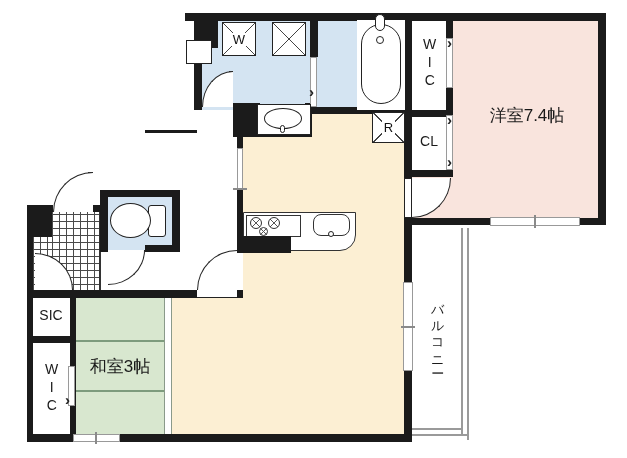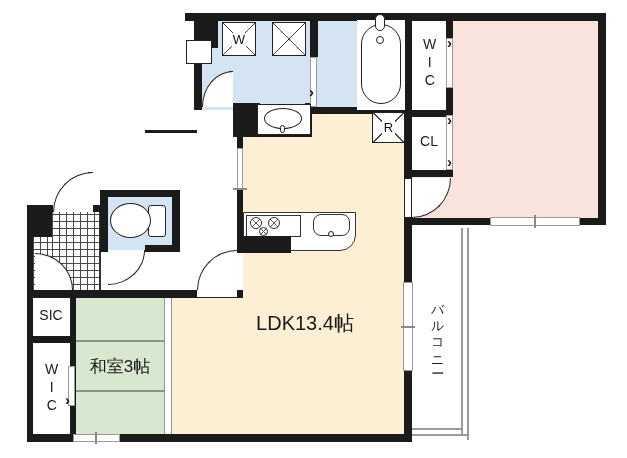--- a/index.html
+++ b/index.html
@@ -152,21 +152,21 @@
   <div class="tick" style="left:401px;top:326px;width:14px;height:2px;"></div>
   <div class="tick" style="left:534px;top:215px;width:2px;height:13px;"></div>
   <div class="tick" style="left:233px;top:188px;width:14px;height:2px;"></div>
 
   <div class="chev" style="left:309px;top:84px;"></div>
   <div class="chev" style="left:447px;top:35px;"></div>
   <div class="chev" style="left:447px;top:112px;"></div>
   <div class="chev" style="left:447px;top:154px;"></div>
   <div class="chev" style="left:65px;top:392px;"></div>
 
-  <div class="label lab-lg" style="left:305px;top:323px;">LDK13.4帖</div>
+  <div class="label" style="left:527px;top:116px;">洋室7.4帖</div>
   <div class="label" style="left:120px;top:367px;">和室3帖</div>
   <div class="label lab-sm vtext" style="left:429px;top:63px;">WIC</div>
   <div class="label lab-sm" style="left:429px;top:142px;">CL</div>
   <div class="label lab-sm" style="left:51px;top:316px;">SIC</div>
   <div class="label lab-sm vtext" style="left:51px;top:388px;">WIC</div>
   <div class="label vkana" style="left:437px;top:332px;">バルコニー</div>
 
 </div>
 
 </body></html>

